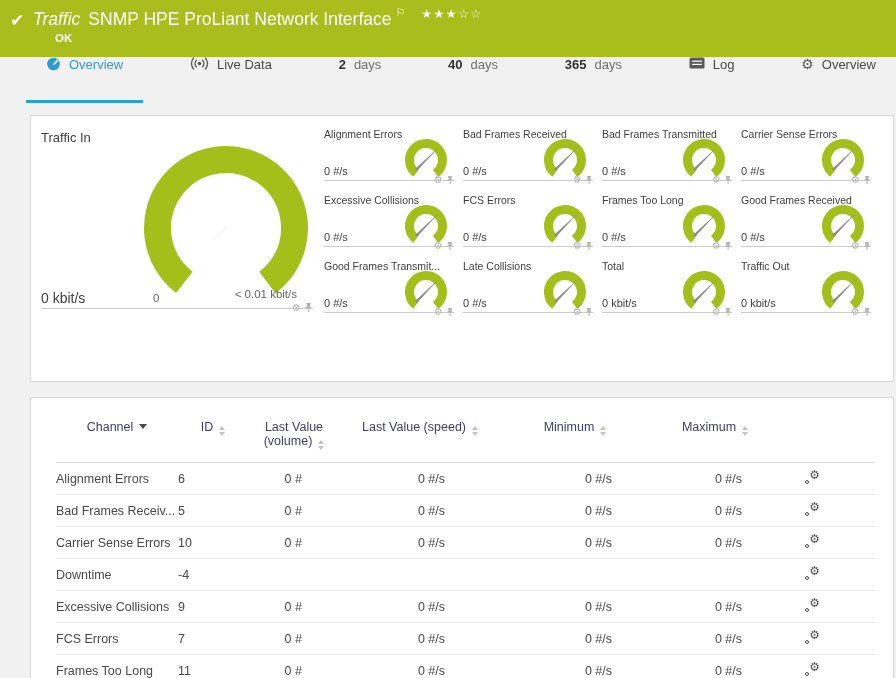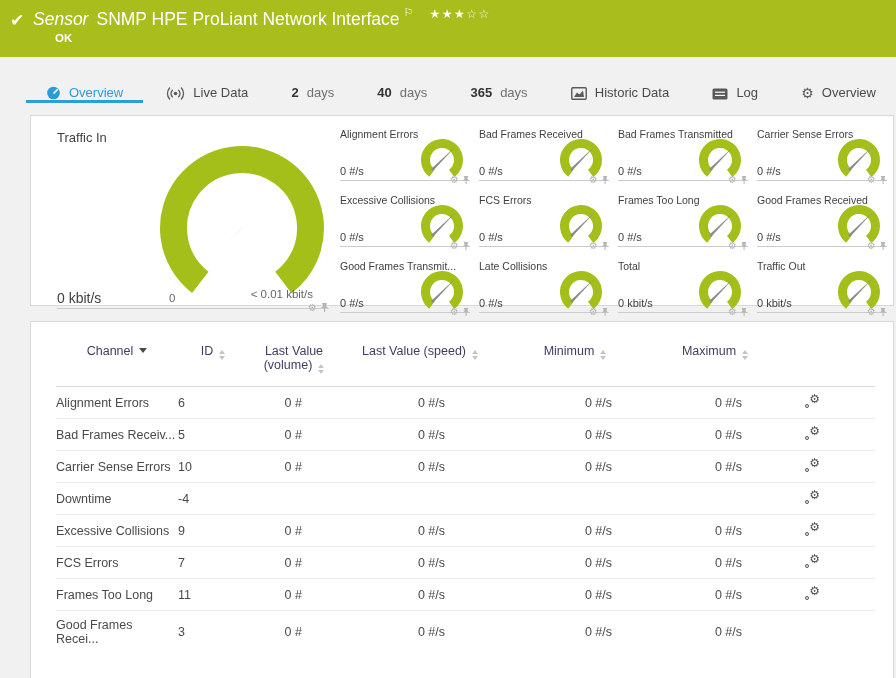--- a/index.html
+++ b/index.html
@@ -16,30 +16,30 @@
   .check { position:absolute; left:10px; top:10px; font-size:17px; font-weight:bold; }
   .titleline { position:absolute; left:33px; top:6px; font-size:17.5px; white-space:nowrap; }
   .kind { font-style:italic; margin-right:8px; }
   .flag { font-size:11px; vertical-align:9px; margin-left:4px; }
   .stars { font-size:12px; letter-spacing:1.5px; vertical-align:7px; margin-left:16px; }
   .stars .dim { opacity:.85; }
   .statusline { position:absolute; left:55px; top:32px; font-size:11.5px; font-weight:bold; }
 
   
   .tabs { display:flex; justify-content:space-between; height:46px; padding-left:26px; }
-  .tab { display:flex; align-items:flex-end; gap:8px; padding:0 20px; font-size:13px;
+  .tab { display:flex; align-items:flex-start; gap:8px; padding:0 20px; font-size:13px;
          color:#4a4a4a; border-bottom:3px solid transparent; cursor:pointer; white-space:nowrap; }
   .tab.active { color:#2b9bd7; border-bottom-color:#2aa0d8; }
   .tab .num { font-weight:bold; color:#333; }
   .tab .unit { color:#707070; }
   .gearglyph { font-size:14px; line-height:1; color:#5a5a5a; }
 
   
   .panel { margin-left:30px; width:864px; background:#fff; border:1px solid #d9d9d9; }
-  #gaugePanel { margin-top:12px; height:191px; padding:12px 16px 0 26px; }
+  #gaugePanel { margin-top:12px; height:267px; padding:12px 16px 0 10px; }
   #tablePanel { margin-top:15px; height:410px; padding:0 18px 0 25px; }
 
   
   .gwrap { display:flex; }
   .bigcell { width:272px; height:181px; position:relative; border-bottom:1px solid #ccc; margin-right:11px; flex:none; }
   .gtitle { font-size:13px; color:#3f3f3f; }
   .bigsvg { position:absolute; right:0; top:12px; }
   .bmin { position:absolute; left:112px; bottom:4px; font-size:11.5px; color:#666; }
   .bmax { position:absolute; right:16px; bottom:8px; font-size:11.5px; color:#666; }
   .bval { position:absolute; left:0; bottom:2px; font-size:14px; color:#3f3f3f; }
@@ -73,21 +73,21 @@
   .chset { position:relative; display:inline-block; width:15px; height:14px; cursor:pointer; }
   .chset .bg { position:absolute; right:0; top:-1px; font-size:12px; line-height:1; color:#4f4f4f; }
   .chset .sm { position:absolute; left:0; bottom:0; width:4px; height:4px; border:1.3px solid #4f4f4f; border-radius:50%; background:#fff; }
 </style>
 </head>
 <body>
 
 <div class="topbar">
   <span class="check">✔</span>
   <div class="titleline">
-    <span class="kind">Sensor</span><span>SNMP HPE ProLiant Network Interface</span><span class="flag">⚐</span><span class="stars"><span>★★★</span><span class="dim">☆☆</span></span>
+    <span class="kind">Traffic</span><span>SNMP HPE ProLiant Network Interface</span><span class="flag">⚐</span><span class="stars"><span>★★★</span><span class="dim">☆☆</span></span>
   </div>
   <div class="statusline">OK</div>
 </div>
 
 <div class="tabs">
   <div class="tab active">
     <svg width="15" height="14" viewBox="0 0 15 14">
       <circle cx="7.5" cy="7" r="6.3" fill="#2b9bd7"></circle>
       <line x1="7.5" y1="7.5" x2="11.9" y2="3.1" stroke="#fff" stroke-width="1.7"></line>
     </svg>
@@ -104,27 +104,20 @@
     <span class="num">2</span>
     <span class="unit">days</span>
   </div>
   <div class="tab">
     <span class="num">40</span>
     <span class="unit">days</span>
   </div>
   <div class="tab">
     <span class="num">365</span>
     <span class="unit">days</span>
-  </div>
-  <div class="tab">
-    <svg width="16" height="13" viewBox="0 0 16 13">
-      <rect x="0.75" y="0.75" width="14.5" height="11.5" rx="1" fill="none" stroke="#5a5a5a" stroke-width="1.4"></rect>
-      <path d="M3 10 L6 5.5 L8.5 7.5 L12 3.5 L13 10 Z" fill="#5a5a5a"></path>
-    </svg>
-    <span>Historic Data</span>
   </div>
   <div class="tab">
     <svg width="16" height="12" viewBox="0 0 16 12">
       <rect x="0.5" y="0.5" width="15" height="11" rx="1.5" fill="#5a5a5a"></rect>
       <line x1="3" y1="4.2" x2="13" y2="4.2" stroke="#fff" stroke-width="1.2"></line>
       <line x1="3" y1="7.4" x2="13" y2="7.4" stroke="#fff" stroke-width="1.2"></line>
     </svg>
     <span>Log</span>
   </div>
   <div class="tab">

